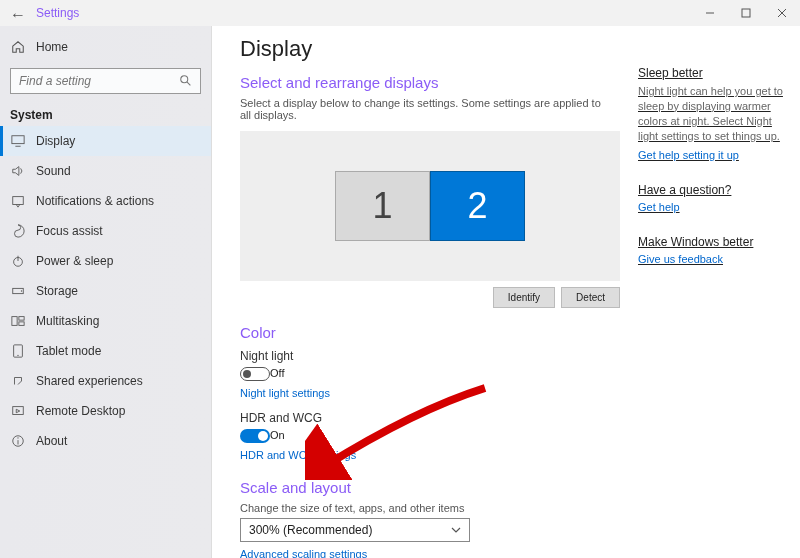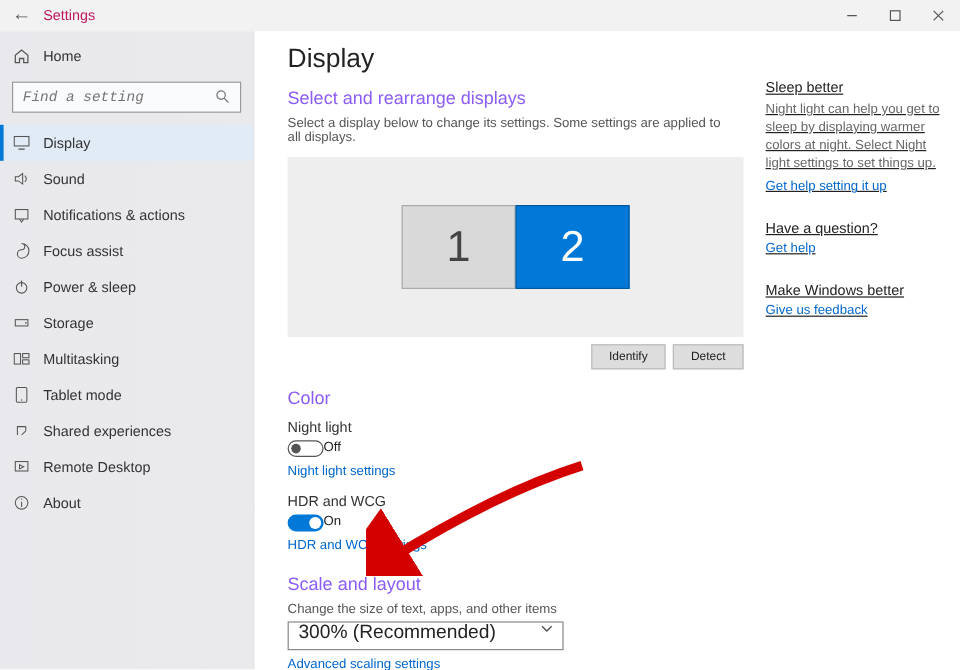--- a/index.html
+++ b/index.html
@@ -1,32 +1,32 @@
 <!DOCTYPE html>
 <html><head>
 <meta charset="utf-8">
 <style>
   * { box-sizing: border-box; }
   html, body { margin: 0; padding: 0; font-family: "Segoe UI", Arial, sans-serif; font-size: 12px; color: #222; }
   body { width: 800px; height: 558px; background: #fff; overflow: hidden; position: relative; }
 
   .titlebar { height: 26px; display: flex; align-items: center; justify-content: space-between; padding-left: 10px; background: #f2f2f2; }
   .titlebar .left { display: flex; align-items: center; gap: 10px; }
-  .titlebar .title { color: #be185d; }
+  .titlebar .title { color: #8b5cf6; }
   .titlebar .wincontrols { display: flex; }
   .titlebar .wincontrols div { width: 36px; height: 26px; display:flex; align-items:center; justify-content:center; color:#555; }
 
   .main { display: flex; height: calc(558px - 26px); }
 
   .sidebar { width: 212px; background: linear-gradient(to right, #e9e9ed, #eaeaed); border-right: 1px solid #ddd; padding: 6px 0 0 0; }
   .sidebar .row { display:flex; align-items:center; gap:10px; height: 30px; padding: 0 10px; color:#333; cursor:default; }
   .sidebar .row.selected { background: #e0ebf5; border-left:3px solid #0078D7; padding-left:7px; }
   .sidebar .icon { width:16px; height:16px; display:flex; align-items:center; justify-content:center; color:#555; }
   .searchbox { margin: 6px 10px 10px 10px; display:flex; align-items:center; border:1px solid #999; background:#fafbfc; height:26px; padding:0 6px; }
-  .searchbox input { flex:1; border:none; background:transparent; outline:none; font-size:12px; font-style: italic; color:#666;font-family:Liberation Mono, monospace; }
+  .searchbox input { flex:1; border:none; background:transparent; outline:none; font-size:12px; font-style: italic; color:#666; }
   .catlabel { padding: 4px 10px; font-weight:600; color:#222; }
 
   .content { flex:1; display:flex; overflow:hidden; }
   .page { flex:1; padding: 6px 20px 0 28px; overflow-y:auto; }
   .page h1 { font-size:22px; font-weight:400; margin: 4px 0 12px 0; }
   .page h2 { font-size:15px; font-weight:400; margin: 10px 0 6px 0; color:#8b5cf6; }
   .page .muted { font-size:11px; color:#555; }
 
   .displaybox { margin-top:10px; background:#eee; width:380px; height:150px; display:flex; align-items:center; justify-content:center; gap:0; position:relative;}
   .monitor { width:95px; height:70px; display:flex; align-items:center; justify-content:center; font-size:36px; font-weight:300; }
@@ -37,21 +37,21 @@
 
   .toggle { display:flex; align-items:flex-start; gap:0; margin:4px 0 6px 0; }
   .toggle .sw { width:30px; height:14px; border-radius:7px; position:relative; }
   .toggle .sw.off { border:1px solid #555; background:#fff; }
   .toggle .sw.off .knob { width:8px; height:8px; border-radius:50%; background:#555; position:absolute; left:2px; top:2px;}
   .toggle .sw.on { background:#0078D7; }
   .toggle .sw.on .knob { width:10px; height:10px; border-radius:50%; background:#fff; position:absolute; right:2px; top:2px;}
   .link { color:#0066cc; font-size:11px; cursor:default; }
   .label11 { font-size:12px; color:#333; margin-top:8px; }
 
-  .combo { margin-top:4px; width:230px; height:24px; border:1px solid #888; display:flex; align-items:flex-start; justify-content:space-between; padding:0 8px; font-size:16px; background:#fff;}
+  .combo { margin-top:4px; width:230px; height:24px; border:1px solid #888; display:flex; align-items:center; justify-content:space-between; padding:0 8px; font-size:12px; background:#fff;}
   .combo .chev { color:#555; }
 
   .rightcol { width:170px; padding: 40px 16px 0 8px; font-size:11px; }
   .rightcol .sect { margin-bottom: 22px; text-decoration: underline; }
   .rightcol .sect .h { font-weight:400; font-size:12px; margin-bottom:4px; color:#222;}
   .rightcol .sect .body { color:#666; line-height:1.35;}
 
   .arrow-overlay { position:absolute; pointer-events:none; }
   svg { display:block; }
 </style>
@@ -96,20 +96,21 @@
     </div>
     <div class="searchbox">
       <input placeholder="Find a setting" style="">
       <span class="icon">
           <svg width="14" height="14" viewBox="0 0 16 16">
             <circle cx="6" cy="6" r="4" fill="none" stroke="#777" stroke-width="1.2"></circle>
             <line x1="9" y1="9" x2="13" y2="13" stroke="#777" stroke-width="1.2"></line>
           </svg>
         </span>
     </div>
+    <div class="catlabel">System</div>
 
     <div class="row selected">
       <span class="icon">
           <svg width="14" height="14" viewBox="0 0 16 16">
             <rect x="1" y="2" width="14" height="9" fill="none" stroke="#555"></rect>
             <line x1="5" y1="14" x2="11" y2="14" stroke="#555"></line>
           </svg>
         </span>
       <span>Display</span>
     </div>

